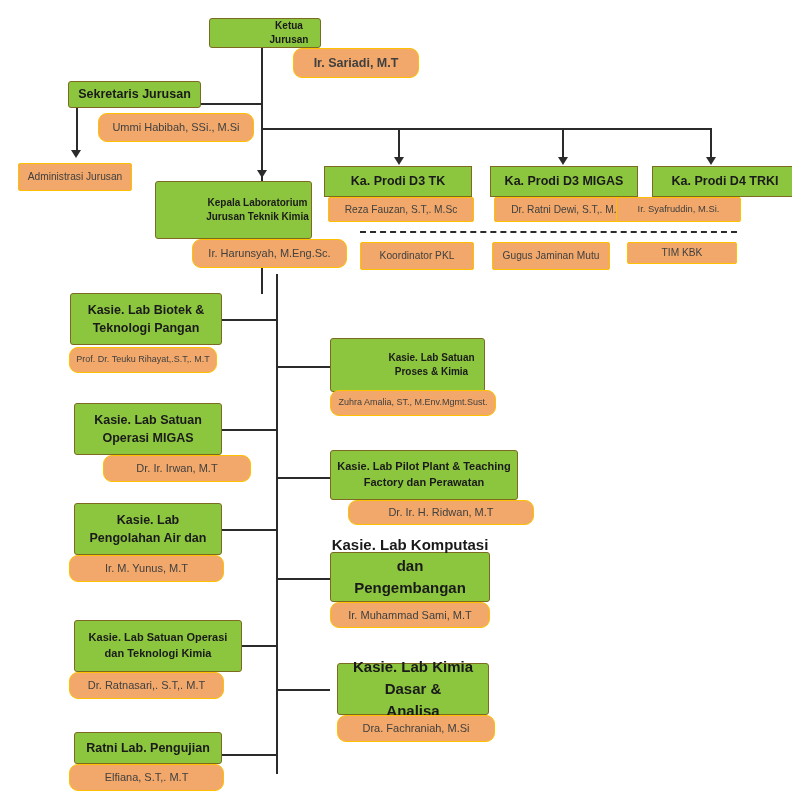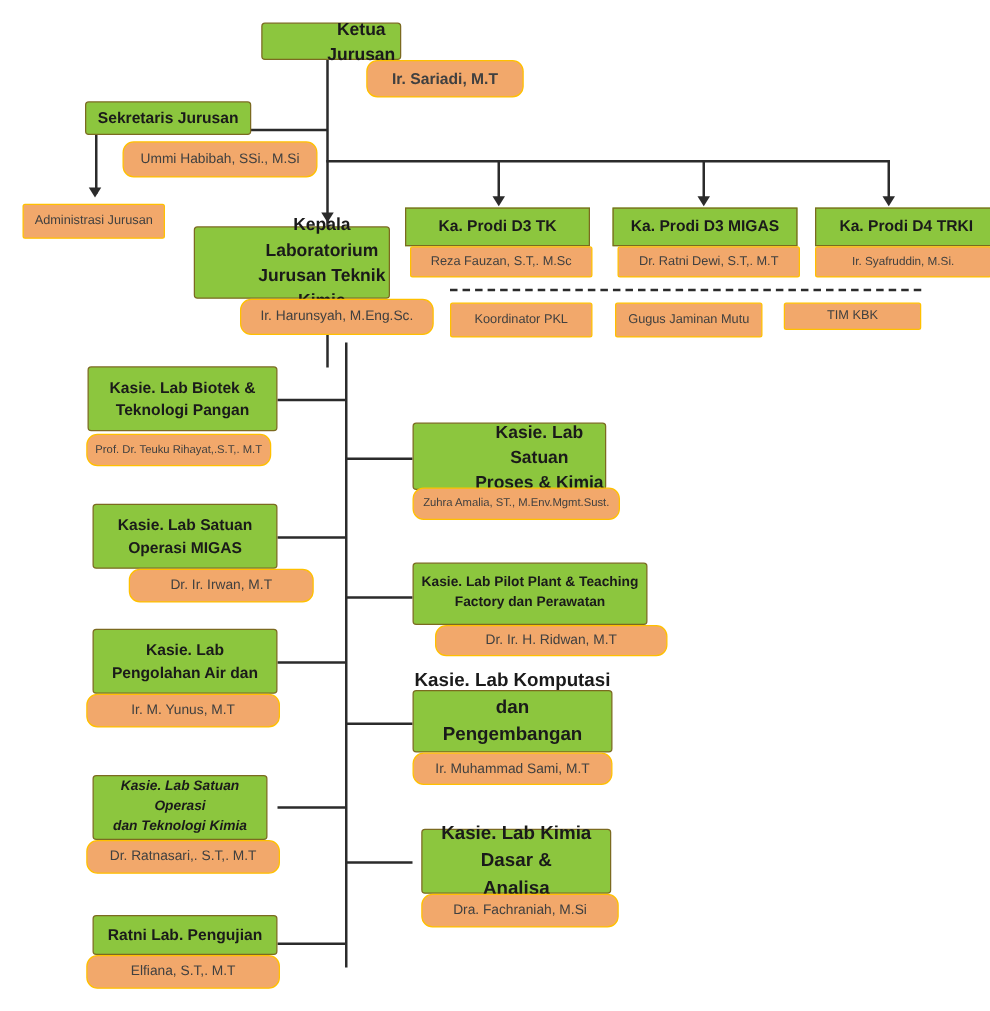--- a/index.html
+++ b/index.html
@@ -47,21 +47,21 @@
     border-right:5px solid transparent;
     border-top:8px solid #2b2b2b;
     z-index:3;
   }
   .dash{
     position:absolute;height:0;
     border-top:2.6px dashed #2b2b2b;
     z-index:2;
   }
   
-  .t13{font-size:14px;padding-left:48px;}
+  .t13{font-size:10px;padding-left:48px;}
   .t12{font-size:12.5px;}
   .t115{font-size:15px;}
   .t11{font-size:11px;}
   .t10{font-size:10.2px;}
   .t95{font-size:9.4px;}
   .t9{font-size:9px;}
   .nm{font-weight:normal;}
 </style>
 </head>
 <body>
@@ -129,21 +129,21 @@
   <div class="gbox t12" style="left:490px;top:166px;width:148px;height:31px;">
     <span>Ka. Prodi D3 MIGAS</span>
   </div>
   <div class="obox sq t10" style="left:494px;top:197px;width:146px;height:25px;">
     <span class="nm">Dr. Ratni Dewi, S.T,. M.T</span>
   </div>
 
   <div class="gbox t12" style="left:652px;top:166px;width:146px;height:31px;">
     <span>Ka. Prodi D4 TRKI</span>
   </div>
-  <div class="obox sq t95" style="left:652px;top:197px;width:141px;height:25px;">
+  <div class="obox sq t95" style="left:616px;top:197px;width:125px;height:25px;">
     <span class="nm">Ir. Syafruddin, M.Si.</span>
   </div>
 
   <div class="obox sq t10" style="left:360px;top:242px;width:114px;height:28px;">
     <span class="nm">Koordinator PKL</span>
   </div>
   <div class="obox sq t10" style="left:492px;top:242px;width:118px;height:28px;">
     <span class="nm">Gugus Jaminan Mutu</span>
   </div>
   <div class="obox sq t10" style="left:627px;top:242px;width:110px;height:22px;">
@@ -175,21 +175,21 @@
   </div>
 
   <div class="gbox rad t12" style="left:74px;top:503px;width:148px;height:52px;flex-direction:column;">
     <span>Kasie. Lab</span>
     <span>Pengolahan Air dan</span>
   </div>
   <div class="obox t11" style="left:69px;top:555px;width:155px;height:27px;">
     <span class="nm">Ir. M. Yunus, M.T</span>
   </div>
 
-  <div class="gbox rad t11" style="left:74px;top:620px;width:140px;height:52px;flex-direction:column;font-style:italic;">
+  <div class="gbox rad t11" style="left:74px;top:620px;width:168px;height:52px;flex-direction:column;">
     <span>Kasie. Lab Satuan Operasi</span>
     <span>dan Teknologi Kimia</span>
   </div>
   <div class="obox t11" style="left:69px;top:672px;width:155px;height:27px;">
     <span class="nm">Dr. Ratnasari,. S.T,. M.T</span>
   </div>
 
   <div class="gbox rad t12" style="left:74px;top:732px;width:148px;height:32px;">
     <span>Ratni Lab. Pengujian</span>
   </div>

